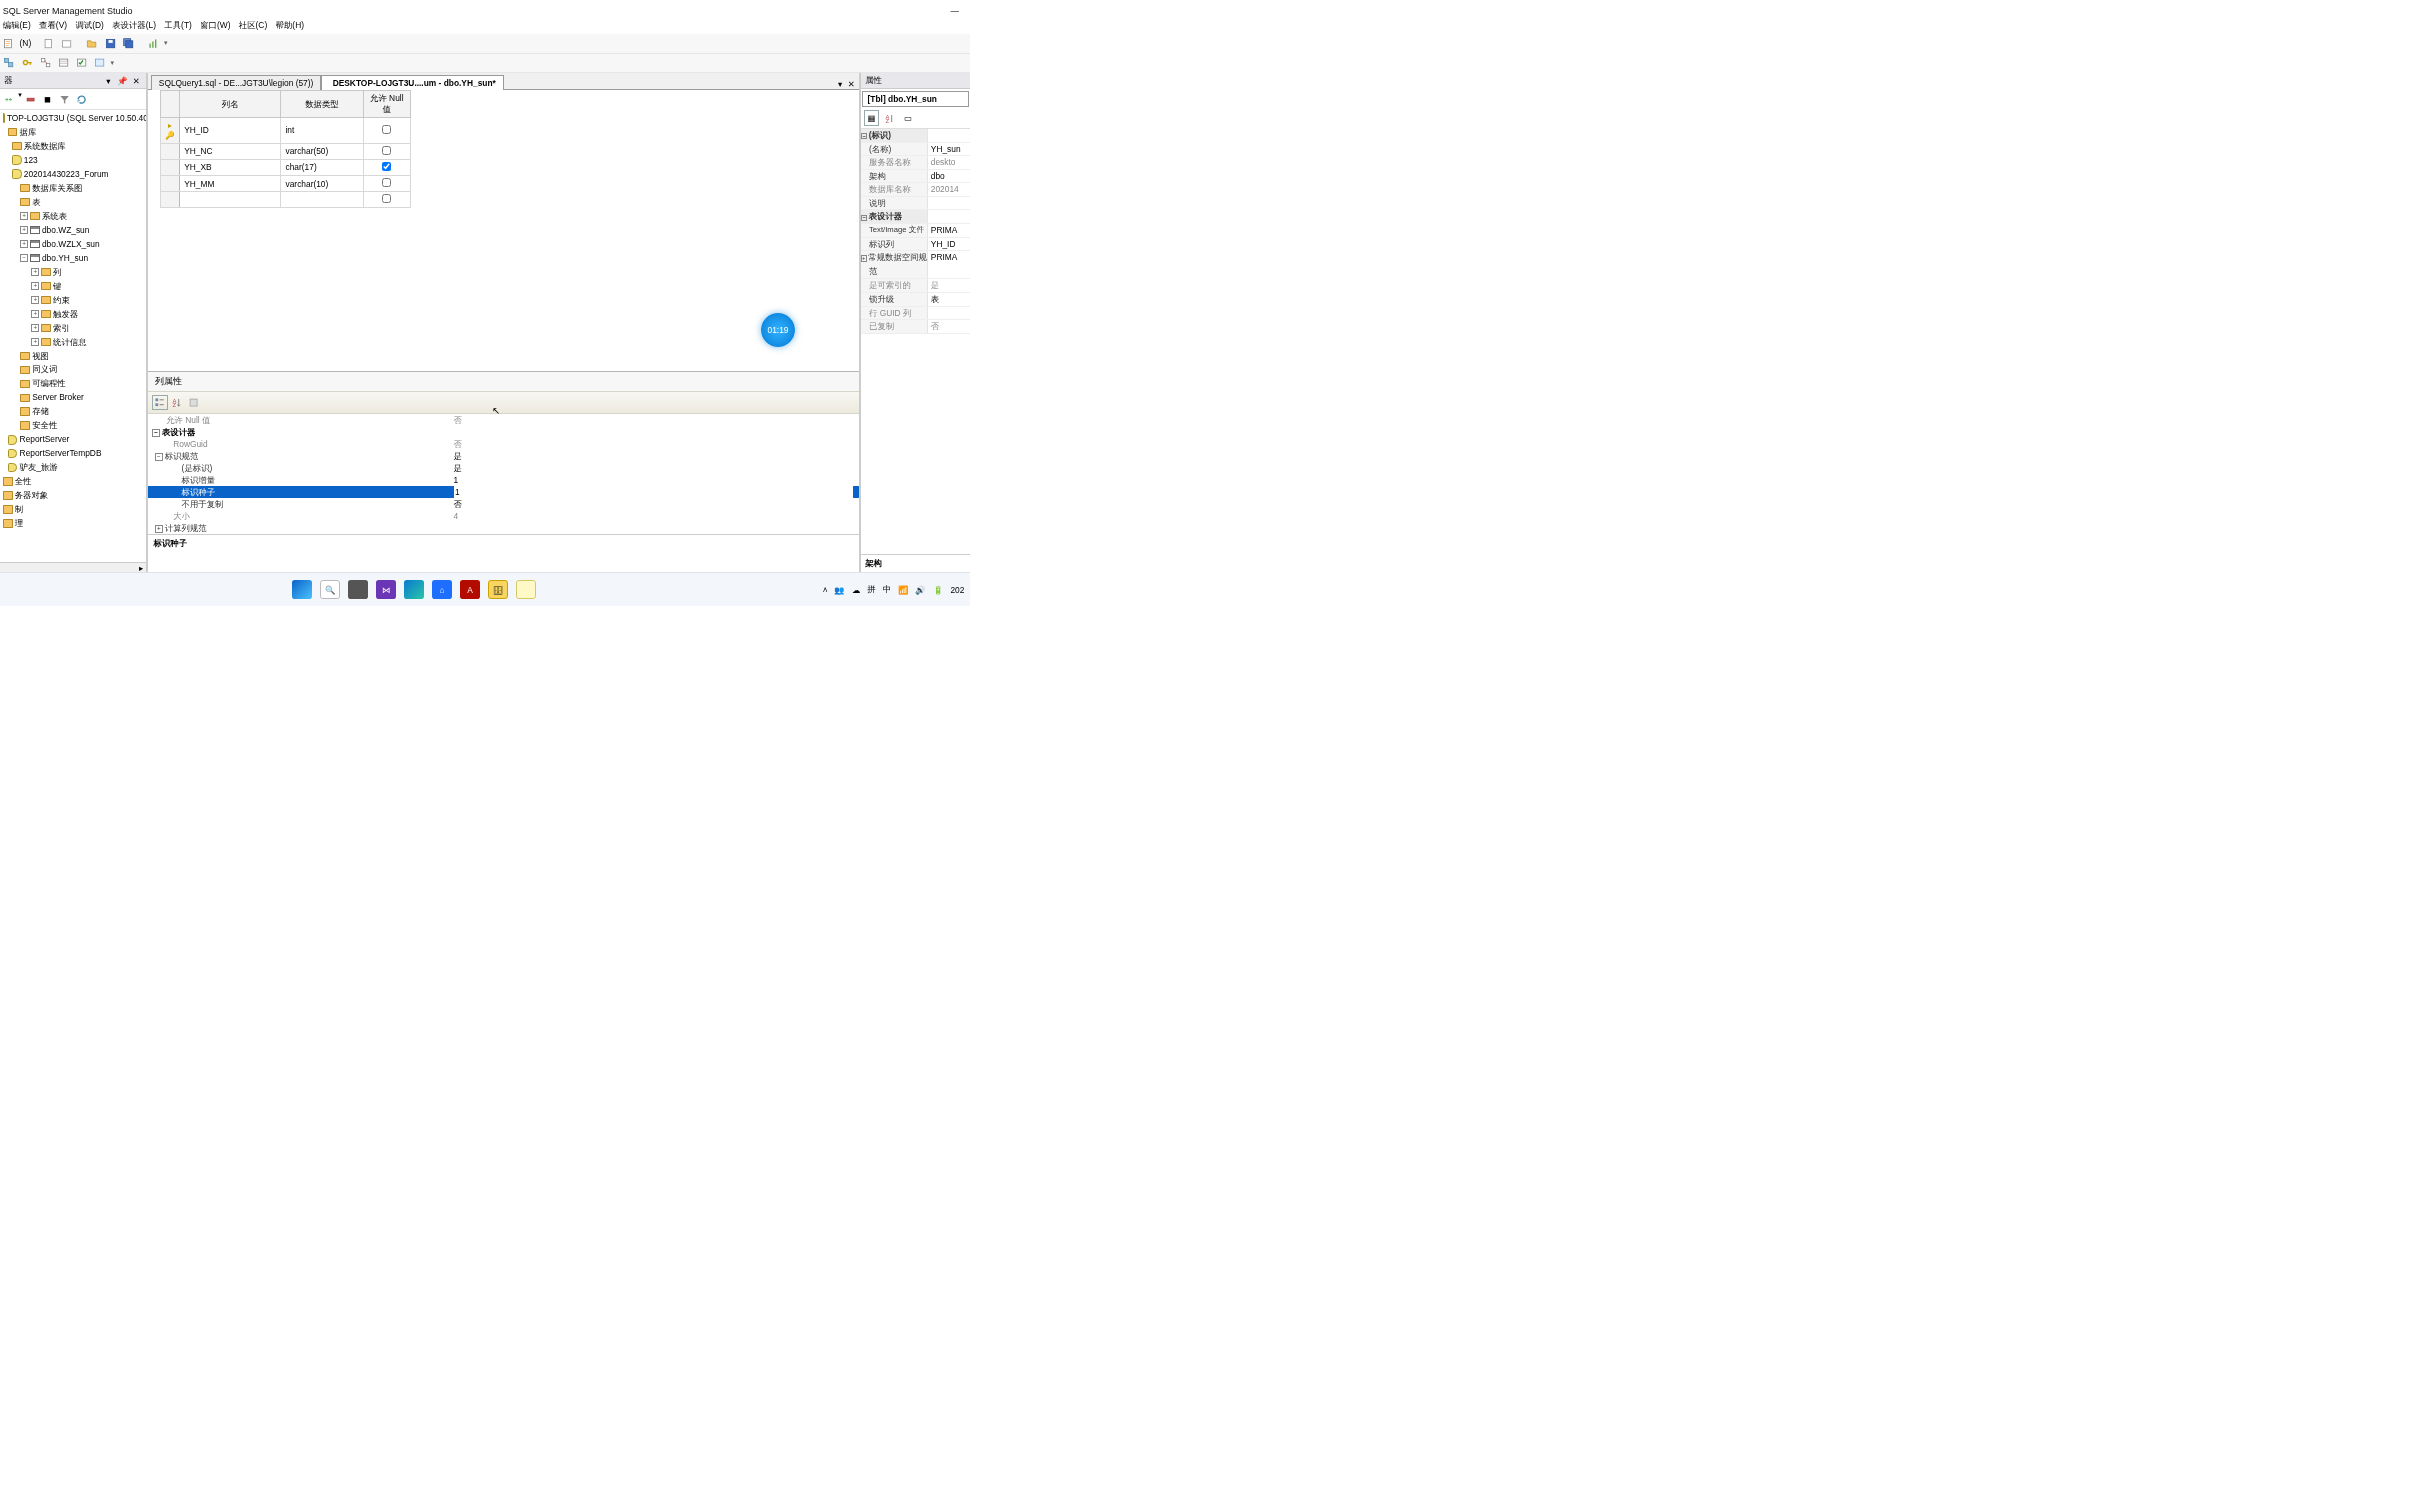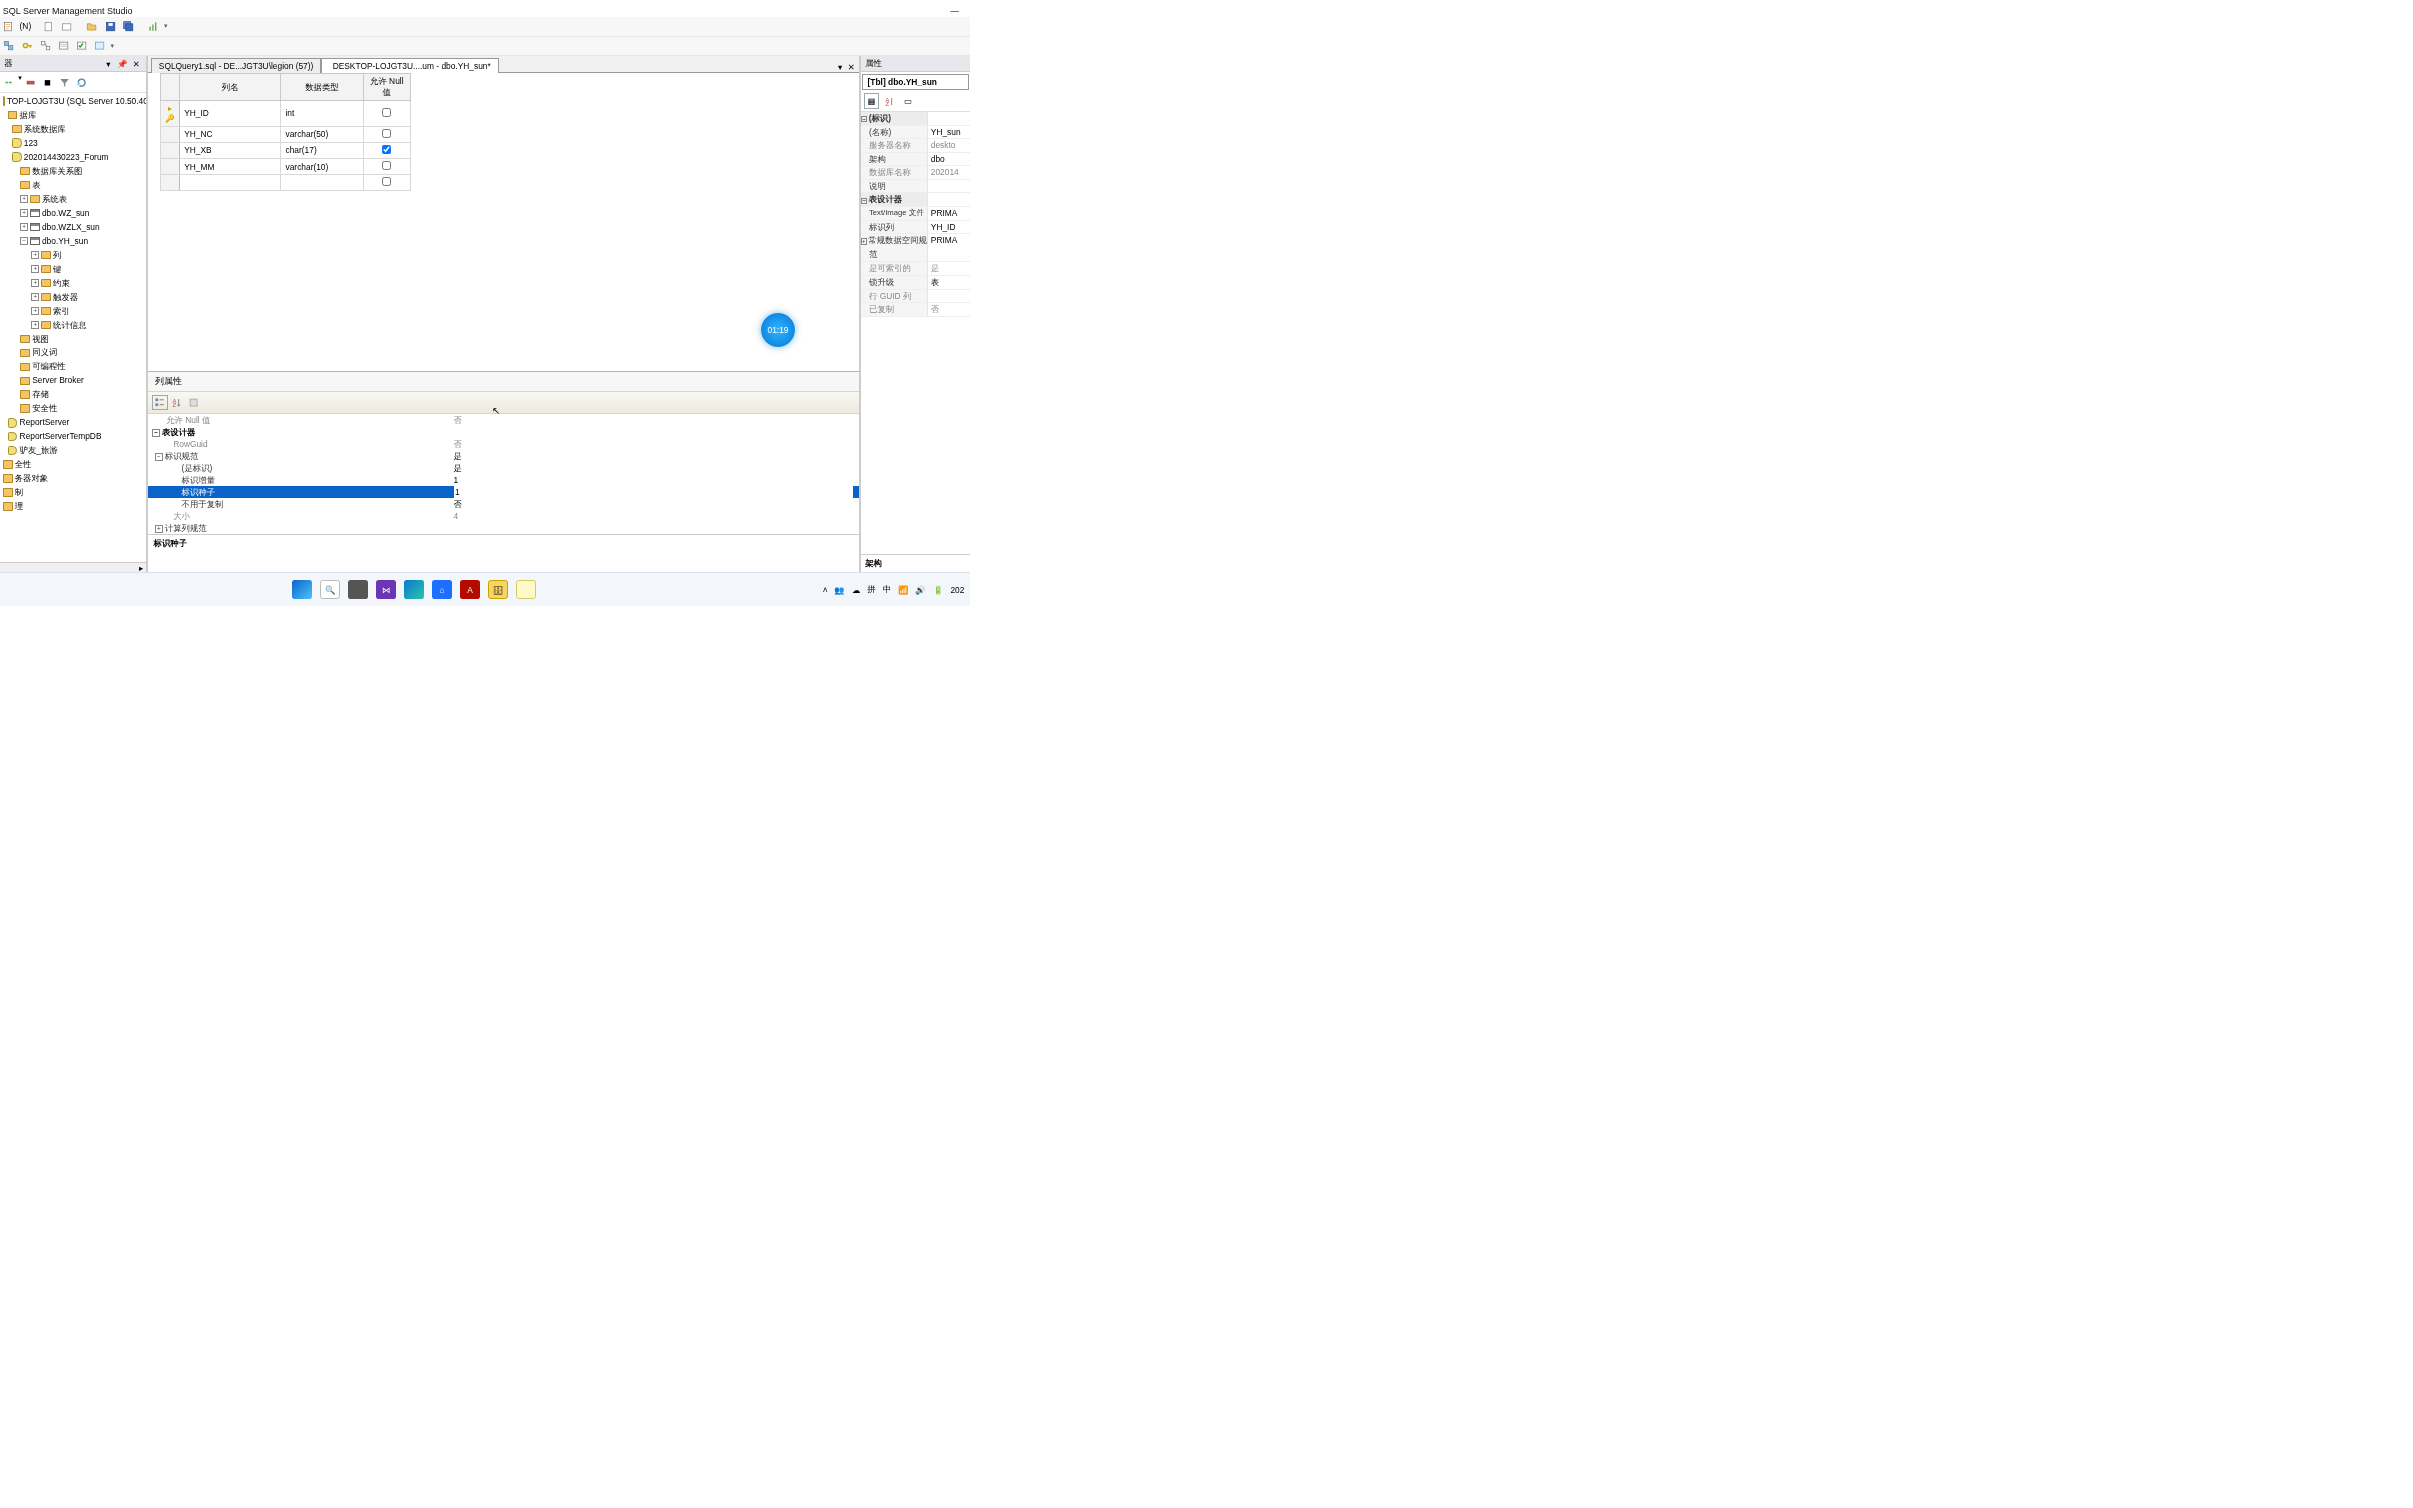--- a/index.html
+++ b/index.html
@@ -36,21 +36,21 @@
 .tree .node .ind { display: inline-block; }
 .exp { width: 7.7px; height: 7.7px; border: 0.7px solid #888; display: inline-flex; align-items: center; justify-content: center; font-size: 6.3px; line-height: 6.3px; color: #555; background: #fff; }
 .folder { width: 9.8px; height: 8.4px; background: #f6c562; border: 0.7px solid #b38a2a; display: inline-block; border-radius: 0.7px; }
 .dbicon { width: 9.8px; height: 9.8px; display: inline-block; background: #f2df78; border: 0.7px solid #a89228; border-radius: 1.4px 4.2px 4.2px 1.4px; }
 .tblicon { width: 9.8px; height: 8.4px; display: inline-block; background: #fff; border: 0.7px solid #666; box-shadow: inset 0 2.1px 0 #888; }
 
 
 .center { flex: 1; display: flex; flex-direction: column; background: #fff; border-left: 0.7px solid #ccc; border-right: 0.7px solid #ccc; }
 .doc-tabs { display: flex; align-items: flex-end; height: 17px; background: #f0f0f0; border-bottom: 0.7px solid #999; padding-left: 2.8px; }
 .doc-tab { padding: 2.1px 7px; border: 0.7px solid #999; border-bottom: none; background: #eee; margin-right: -0.7px; position: relative; top: 0.7px; font-size: 8.4px; }
-.doc-tab.active { background: #fff; font-weight: normal; padding-left: 11px; }
+.doc-tab.active { background: #fff; font-weight: bold; padding-left: 11px; }
 .doc-tabs .tabclose { margin-left: auto; display: flex; gap: 5.6px; padding: 0 4.2px; }
 
 
 .designer { display: flex; flex-direction: column; margin-left: 12px; }
 .designer table { border-collapse: collapse; width: 251px; }
 .designer th { text-align: center; font-weight: normal; background: #f3f3f3; border: 0.7px solid #c8c8c8; padding: 2.1px 2.8px; font-size: 8.4px; }
 .designer td { border: 0.7px solid #d8d8d8; padding: 2.1px 4.2px; height: 14px; font-size: 8.4px; }
 .designer td.rowhdr { width: 12.6px; background: #f3f3f3; border-right: 0.7px solid #bbb; text-align: center; }
 .designer td.chk { text-align: center; }
 .designer input[type=checkbox] { width: 9px; height: 9px; }
@@ -113,20 +113,30 @@
 
 <div class="app">
 
   <div class="titlebar">
     <span class="title">SQL Server Management Studio</span>
     <div class="winbtns">
       <span class="winbtn">—</span>
     </div>
   </div>
 
+  <div class="menubar">
+    <span>编辑(E)</span>
+    <span>查看(V)</span>
+    <span>调试(D)</span>
+    <span>表设计器(L)</span>
+    <span>工具(T)</span>
+    <span>窗口(W)</span>
+    <span>社区(C)</span>
+    <span>帮助(H)</span>
+  </div>
 
   <div class="toolbar">
     <span class="tbtn">
         <svg viewBox="0 0 16 16">
           <rect x="2" y="2" width="10" height="12" fill="#fff" stroke="#777"></rect>
           <path d="M4 5h6M4 8h6M4 11h4" stroke="#f0a030"></path>
         </svg>
       </span>
     <span style="font-size:8.4px">(N)</span>
     <span class="tsep"></span>

